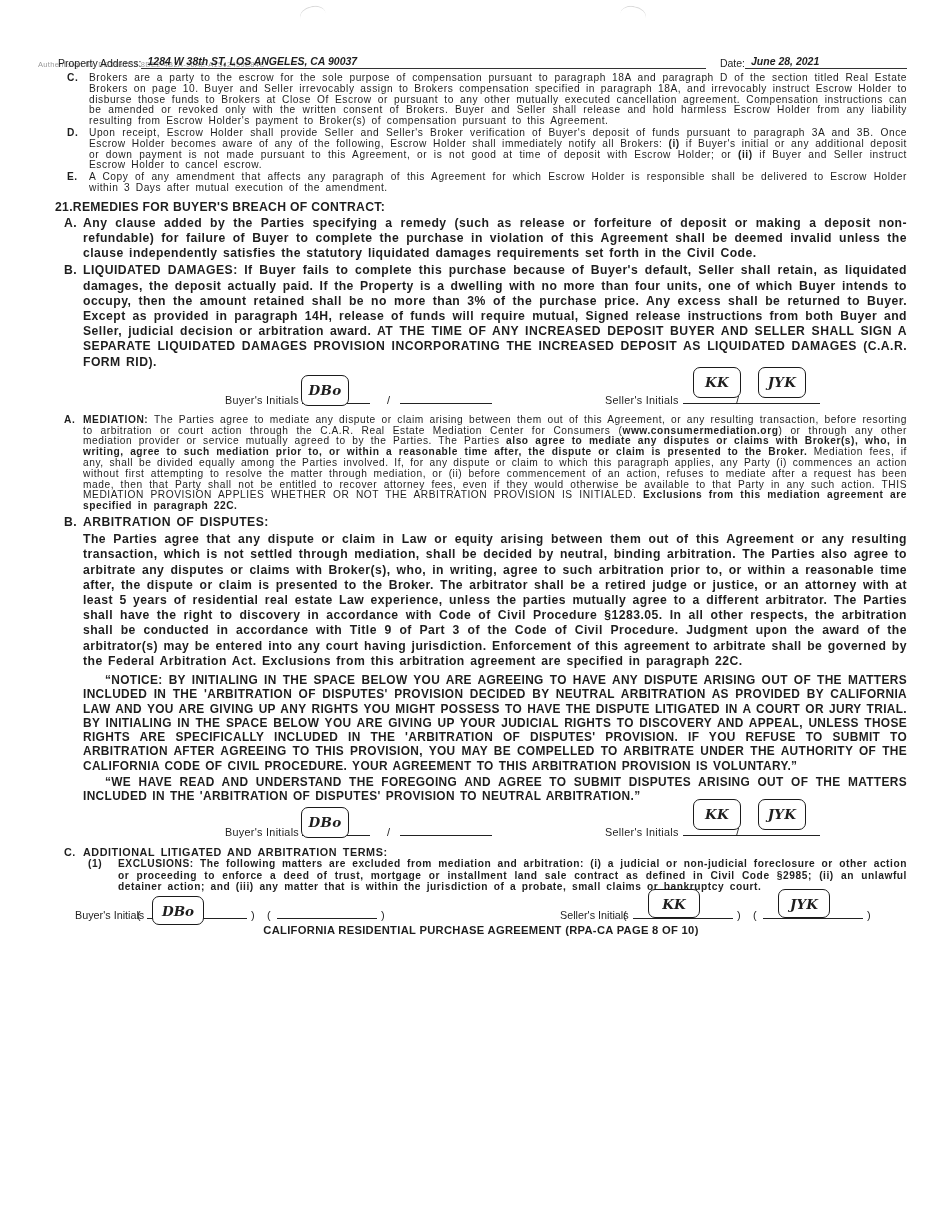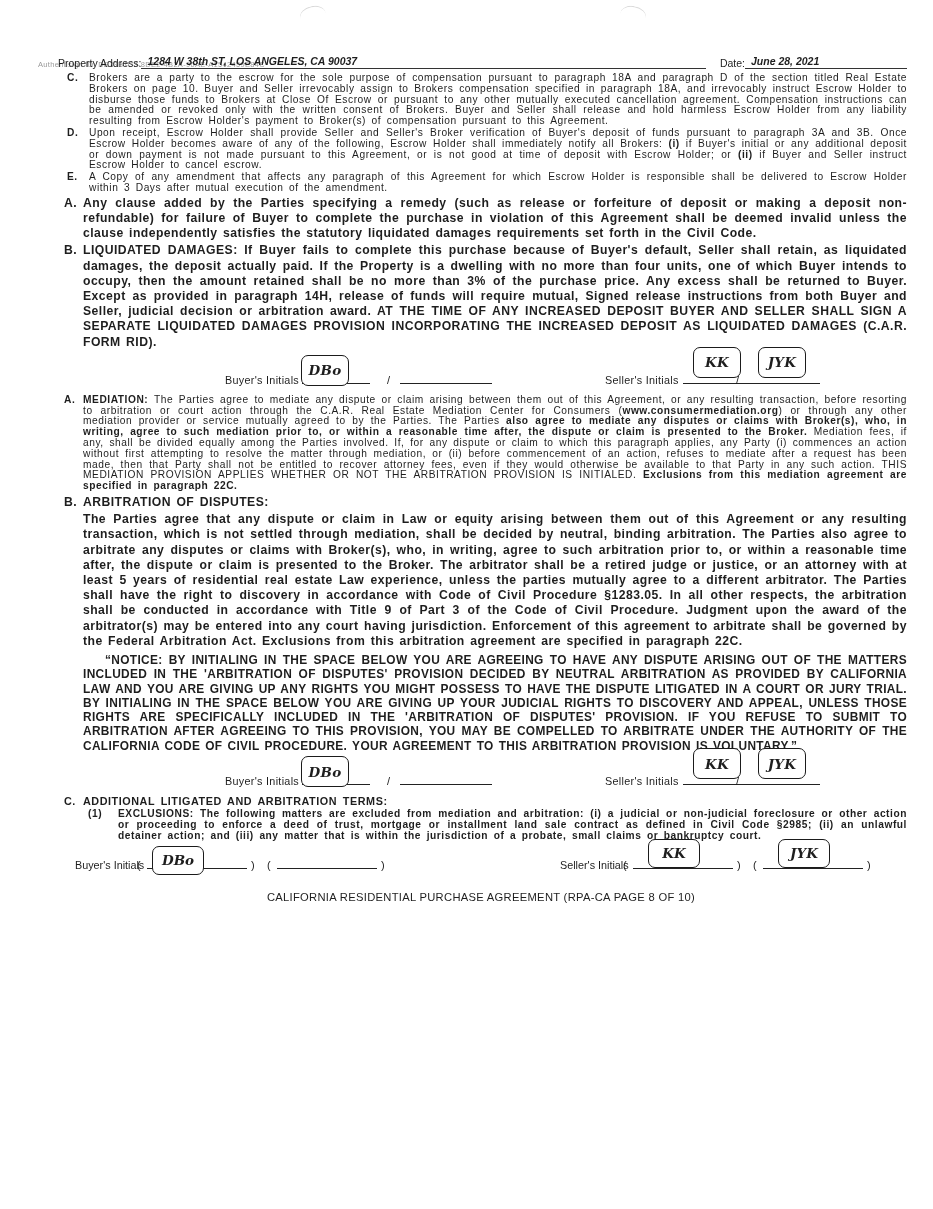--- a/index.html
+++ b/index.html
@@ -72,21 +72,21 @@
   .paren { position:absolute; bottom:3px; font-size:11px; }
   .b-slot { position:absolute; bottom:5px; border-bottom:1.2px solid #222; }
   .init-bottom .sig-box { width:52px; height:29px; }
   .bp1 { left:82px; } .b-slot-1 { left:92px; width:100px; } .b-box-1 { left:5px; bottom:-7px; } .bp2 { left:196px; }
   .bp3 { left:212px; } .b-slot-2 { left:222px; width:100px; } .bp4 { left:326px; }
   .b-seller-label { left:505px; }
   .bp5 { left:568px; } .b-slot-3 { left:578px; width:100px; } .b-box-3 { left:15px; bottom:0px; } .bp6 { left:682px; }
   .bp7 { left:698px; } .b-slot-4 { left:708px; width:100px; } .b-box-4 { left:15px; bottom:0px; } .bp8 { left:812px; }
 
   .footer-rev { font-size:10.6px; font-weight:bold; margin-left:20px; margin-top:2px; letter-spacing:.2px; }
-  .footer-title { text-align:center; font-size:11.2px; font-weight:normal; margin-top:17px; letter-spacing:.3px; }
+  .footer-title { text-align:center; font-size:11.2px; font-weight:bold; margin-top:0; letter-spacing:.3px; }
   .footer-produced { position:relative; text-align:center; font-size:8px; color:#333; margin-top:5px; }
   .footer-produced .url { margin-left:10px; }
   .doc-ref { position:absolute; right:55px; top:0; font-size:8px; font-weight:bold; color:#333; font-family:"Liberation Serif", serif; }
 </style>
 </head>
 <body>
 
 <div class="page">
   <div class="artifact artifact-1"></div>
   <div class="artifact artifact-2"></div>
@@ -104,20 +104,23 @@
     <div class="p sm p-esc" style="margin-top:4px;">
       <span class="lbl">C.</span><span>Brokers are a party to the escrow for the sole purpose of compensation pursuant to paragraph 18A and paragraph D of the section titled Real Estate Brokers on page 10. Buyer and Seller irrevocably assign to Brokers compensation specified in paragraph 18A, and irrevocably instruct Escrow Holder to disburse those funds to Brokers at Close Of Escrow or pursuant to any other mutually executed cancellation agreement. Compensation instructions can be amended or revoked only with the written consent of Brokers. Buyer and Seller shall release and hold harmless Escrow Holder from any liability resulting from Escrow Holder's payment to Broker(s) of compensation pursuant to this Agreement.</span>
     </div>
     <div class="p sm p-esc">
       <span class="lbl">D.</span><span>Upon receipt, Escrow Holder shall provide Seller and Seller's Broker verification of Buyer's deposit of funds pursuant to paragraph 3A and 3B. Once Escrow Holder becomes aware of any of the following, Escrow Holder shall immediately notify all Brokers: </span><span class="bold">(i)</span><span> if Buyer's initial or any additional deposit or down payment is not made pursuant to this Agreement, or is not good at time of deposit with Escrow Holder; or </span><span class="bold">(ii)</span><span> if Buyer and Seller instruct Escrow Holder to cancel escrow.</span>
     </div>
     <div class="p sm p-esc">
       <span class="lbl">E.</span><span>A Copy of any amendment that affects any paragraph of this Agreement for which Escrow Holder is responsible shall be delivered to Escrow Holder within 3 Days after mutual execution of the amendment.</span>
     </div>
 
+    <div class="sec-head" style="margin-top:6px;">
+      <span>21.</span><span>REMEDIES FOR BUYER'S BREACH OF CONTRACT:</span>
+    </div>
     <div class="p lg p-lg">
       <span class="lbl">A.</span><span>Any clause added by the Parties specifying a remedy (such as release or forfeiture of deposit or making a deposit non-refundable) for failure of Buyer to complete the purchase in violation of this Agreement shall be deemed invalid unless the clause independently satisfies the statutory liquidated damages requirements set forth in the Civil Code.</span>
     </div>
     <div class="p lg p-lg">
       <span class="lbl">B.</span><span>LIQUIDATED DAMAGES: If Buyer fails to complete this purchase because of Buyer's default, Seller shall retain, as liquidated damages, the deposit actually paid.  If the Property is a dwelling with no more than four units, one of which Buyer intends to occupy, then the amount retained shall be no more than 3% of the purchase price.  Any excess shall be returned to Buyer. Except as provided in paragraph 14H, release of funds will require mutual, Signed release instructions from both Buyer and Seller, judicial decision or arbitration award. AT THE TIME OF ANY INCREASED DEPOSIT BUYER AND SELLER SHALL SIGN A SEPARATE LIQUIDATED DAMAGES PROVISION INCORPORATING THE INCREASED DEPOSIT AS LIQUIDATED DAMAGES (C.A.R. FORM RID).</span>
     </div>
 
     <div class="init-row">
       <span class="init-label r-buyer-label">Buyer's Initials</span>
       <span class="sig-slot r-buyer-slot">
@@ -145,20 +148,23 @@
       <span class="lbl">A.</span><span class="bold">MEDIATION: </span><span>The Parties agree to mediate any dispute or claim arising between them out of this Agreement, or any resulting transaction, before resorting to arbitration or court action through the C.A.R. Real Estate Mediation Center for Consumers (</span><span class="bold">www.consumermediation.org</span><span>) or through any other mediation provider or service mutually agreed to by the Parties. The Parties </span><span class="bold">also agree to mediate any disputes or claims with Broker(s), who, in writing, agree to such mediation prior to, or within a reasonable time after, the dispute or claim is presented to the Broker. </span><span>Mediation fees, if any, shall be divided equally among the Parties involved. If, for any dispute or claim to which this paragraph applies, any Party (i) commences an action without first attempting to resolve the matter through mediation, or (ii) before commencement of an action, refuses to mediate after a request has been made, then that Party shall not be entitled to recover attorney fees, even if they would otherwise be available to that Party in any such action. THIS MEDIATION PROVISION APPLIES WHETHER OR NOT THE ARBITRATION PROVISION IS INITIALED. </span><span class="bold">Exclusions from this mediation agreement are specified in paragraph 22C.</span>
     </div>
     <div class="p lg p-lg" style="margin-top:3px;">
       <span class="lbl">B.</span><span>ARBITRATION OF DISPUTES:</span>
     </div>
     <div class="p lg b-body">
       <span>The Parties agree that any dispute or claim in Law or equity arising between them out of this Agreement or any resulting transaction, which is not settled through mediation, shall be decided by neutral, binding arbitration. The Parties also agree to arbitrate any disputes or claims with Broker(s), who, in writing, agree to such arbitration prior to, or within a reasonable time after, the dispute or claim is presented to the Broker. The arbitrator shall be a retired judge or justice, or an attorney with at least 5 years of residential real estate Law experience, unless the parties mutually agree to a different arbitrator. The Parties shall have the right to discovery in accordance with Code of Civil Procedure §1283.05. In all other respects, the arbitration shall be conducted in accordance with Title 9 of Part 3 of the Code of Civil Procedure. Judgment upon the award of the arbitrator(s) may be entered into any court having jurisdiction. Enforcement of this agreement to arbitrate shall be governed by the Federal Arbitration Act. Exclusions from this arbitration agreement are specified in paragraph 22C.</span>
     </div>
     <div class="p notice p-notice">
       <span>“NOTICE: BY INITIALING IN THE SPACE BELOW YOU ARE AGREEING TO HAVE ANY DISPUTE ARISING OUT OF THE MATTERS INCLUDED IN THE 'ARBITRATION OF DISPUTES' PROVISION DECIDED BY NEUTRAL ARBITRATION AS PROVIDED BY CALIFORNIA LAW AND YOU ARE GIVING UP ANY RIGHTS YOU MIGHT POSSESS TO HAVE THE DISPUTE LITIGATED IN A COURT OR JURY TRIAL. BY INITIALING IN THE SPACE BELOW YOU ARE GIVING UP YOUR JUDICIAL RIGHTS TO DISCOVERY AND APPEAL, UNLESS THOSE RIGHTS ARE SPECIFICALLY INCLUDED IN THE 'ARBITRATION OF DISPUTES' PROVISION. IF YOU REFUSE TO SUBMIT TO ARBITRATION AFTER AGREEING TO THIS PROVISION, YOU MAY BE COMPELLED TO ARBITRATE UNDER THE AUTHORITY OF THE CALIFORNIA CODE OF CIVIL PROCEDURE. YOUR AGREEMENT TO THIS ARBITRATION PROVISION IS VOLUNTARY.”</span>
+    </div>
+    <div class="p notice p-notice" style="margin-top:2px;">
+      <span>“WE HAVE READ AND UNDERSTAND THE FOREGOING AND AGREE TO SUBMIT DISPUTES ARISING OUT OF THE MATTERS INCLUDED IN THE 'ARBITRATION OF DISPUTES' PROVISION TO NEUTRAL ARBITRATION.”</span>
     </div>
 
     <div class="init-row" style="height:42px;">
       <span class="init-label r-buyer-label">Buyer's Initials</span>
       <span class="sig-slot r-buyer-slot">
         <span class="sig-box r-buyer-box">
             <span>DBo</span>
           </span>
       </span>
       <span class="slash r-slash1">/</span>

